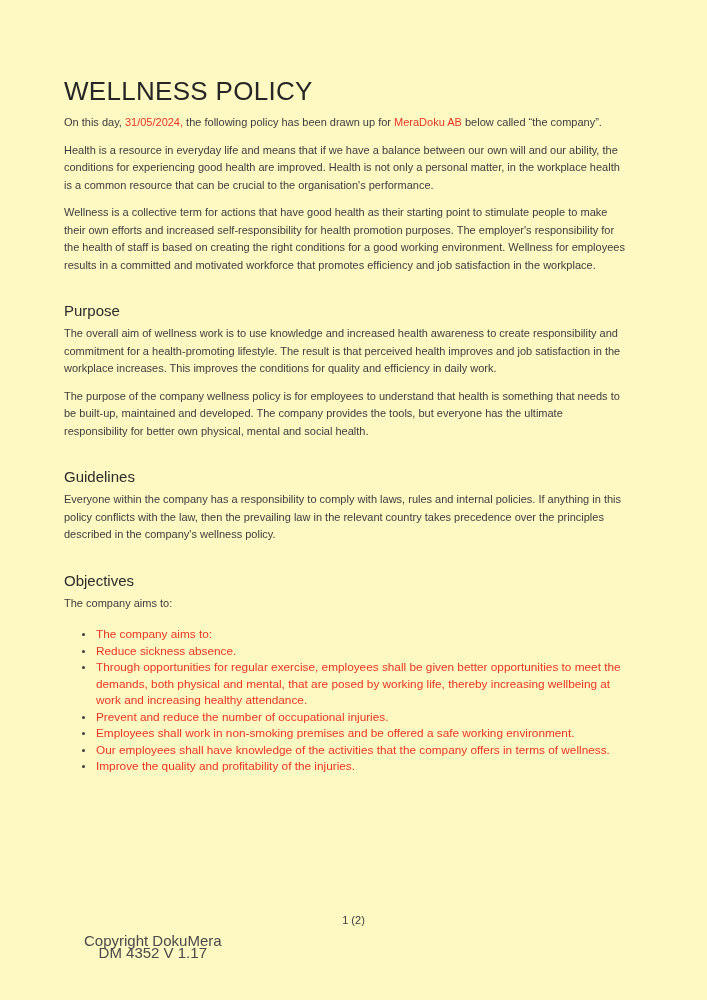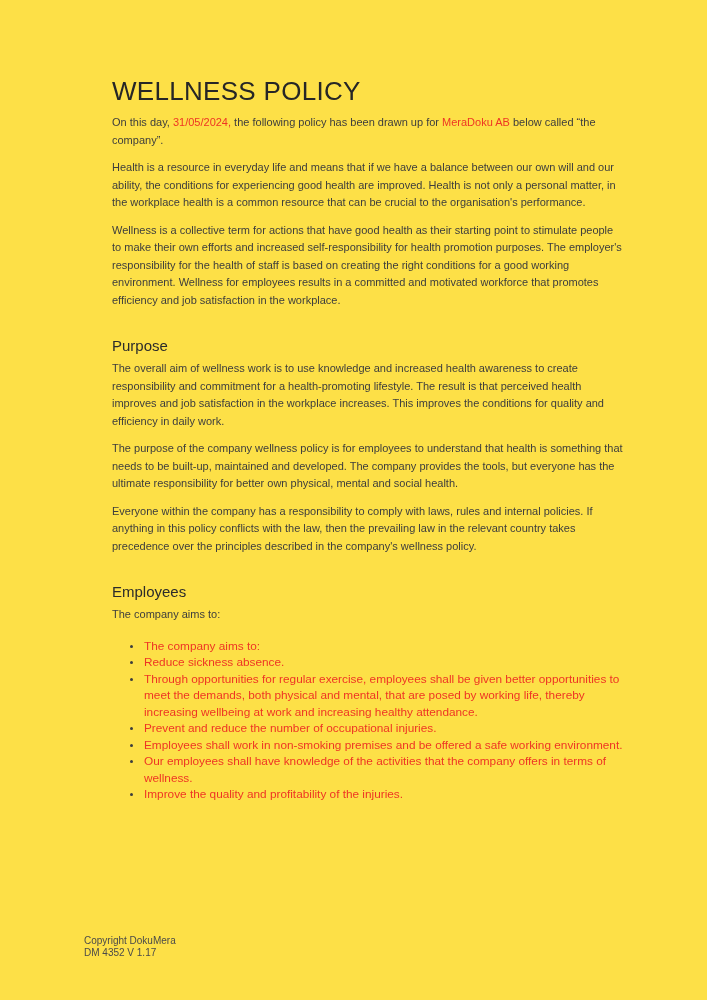--- a/index.html
+++ b/index.html
@@ -11,22 +11,22 @@
     width: 707px;
     height: 1000px;
     font-family: "Liberation Sans", sans-serif;
     -webkit-font-smoothing: antialiased;
   }
   .page {
     position: relative;
     width: 707px;
     height: 1000px;
     box-sizing: border-box;
-    padding: 76px 82px 0 112px;
-    background: #fde047;
+    padding: 76px 82px 0 64px;
+    background: #fef9c3;
     color: #3d3d3d;
     overflow: hidden;
   }
   .doc-title {
     margin: 0 0 8px 0;
     font-size: 26px;
     line-height: 30px;
     font-weight: 400;
     letter-spacing: 0.3px;
     color: #262626;
@@ -69,23 +69,24 @@
     top: 913px;
     text-align: center;
     font-size: 11px;
     line-height: 14px;
     color: #3b3b3b;
   }
   .copyright-block {
     position: absolute;
     left: 84px;
     top: 935px;
-    font-size: 10px;
+    font-size: 15px;
     line-height: 11.5px;
     color: #4a4a4a;
+    text-align: center;
   }
 </style>
 </head>
 <body>
 
 <div class="page">
 
   <h1 class="doc-title">WELLNESS POLICY</h1>
 
   <p class="body-text"><span>On this day, </span><span class="red">31/05/2024,</span><span> the following policy has been drawn up for </span><span class="red">MeraDoku AB</span><span> below called “the company”.</span></p>
@@ -95,36 +96,38 @@
     <p class="body-text">Wellness is a collective term for actions that have good health as their starting point to stimulate people to make their own efforts and increased self-responsibility for health promotion purposes. The employer's responsibility for the health of staff is based on creating the right conditions for a good working environment. Wellness for employees results in a committed and motivated workforce that promotes efficiency and job satisfaction in the workplace.</p>
   </section>
 
   <section>
     <h2 class="section-heading">Purpose</h2>
     <p class="body-text">The overall aim of wellness work is to use knowledge and increased health awareness to create responsibility and commitment for a health-promoting lifestyle. The result is that perceived health improves and job satisfaction in the workplace increases. This improves the conditions for quality and efficiency in daily work.</p>
     <p class="body-text">The purpose of the company wellness policy is for employees to understand that health is something that needs to be built-up, maintained and developed. The company provides the tools, but everyone has the ultimate responsibility for better own physical, mental and social health.</p>
   </section>
 
   <section>
+    <h2 class="section-heading">Guidelines</h2>
     <p class="body-text">Everyone within the company has a responsibility to comply with laws, rules and internal policies. If anything in this policy conflicts with the law, then the prevailing law in the relevant country takes precedence over the principles described in the company's wellness policy.</p>
   </section>
 
   <section>
-    <h2 class="section-heading">Employees</h2>
+    <h2 class="section-heading">Objectives</h2>
     <p class="body-text">The company aims to:</p>
     <ul class="objectives-list">
       <li>The company aims to:</li>
       <li>Reduce sickness absence.</li>
       <li>Through opportunities for regular exercise, employees shall be given better opportunities to meet the demands, both physical and mental, that are posed by working life, thereby increasing wellbeing at work and increasing healthy attendance.</li>
       <li>Prevent and reduce the number of occupational injuries.</li>
       <li>Employees shall work in non-smoking premises and be offered a safe working environment.</li>
       <li>Our employees shall have knowledge of the activities that the company offers in terms of wellness.</li>
       <li>Improve the quality and profitability of the injuries.</li>
     </ul>
   </section>
 
+  <div class="page-number">1 (2)</div>
 
   <div class="copyright-block">
     <div>Copyright DokuMera</div>
     <div>DM 4352 V 1.17</div>
   </div>
 
 </div>
 
 </body></html>

